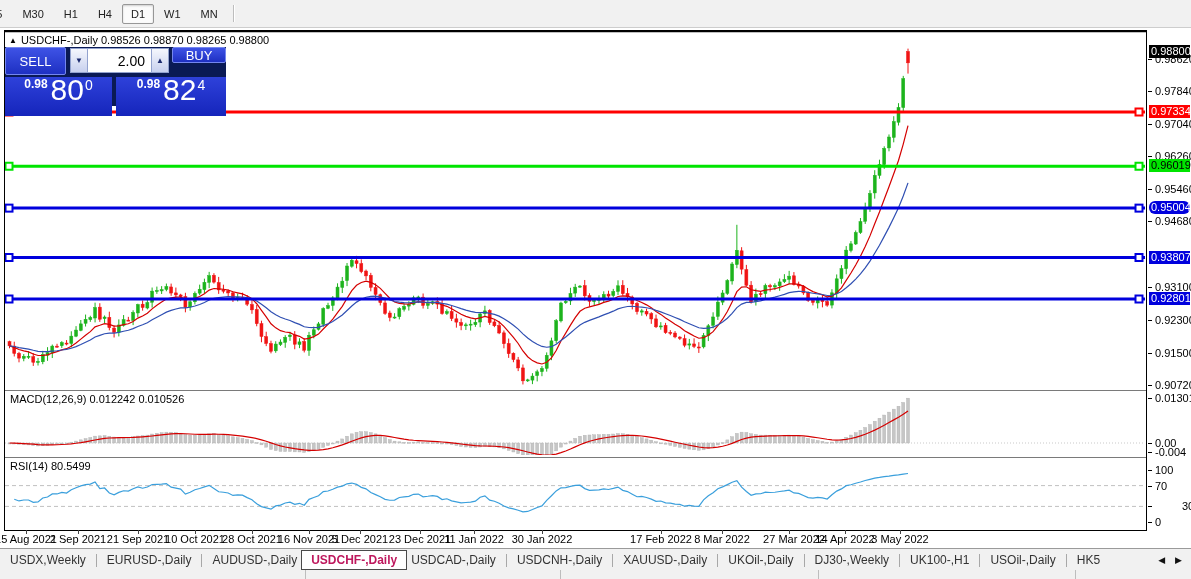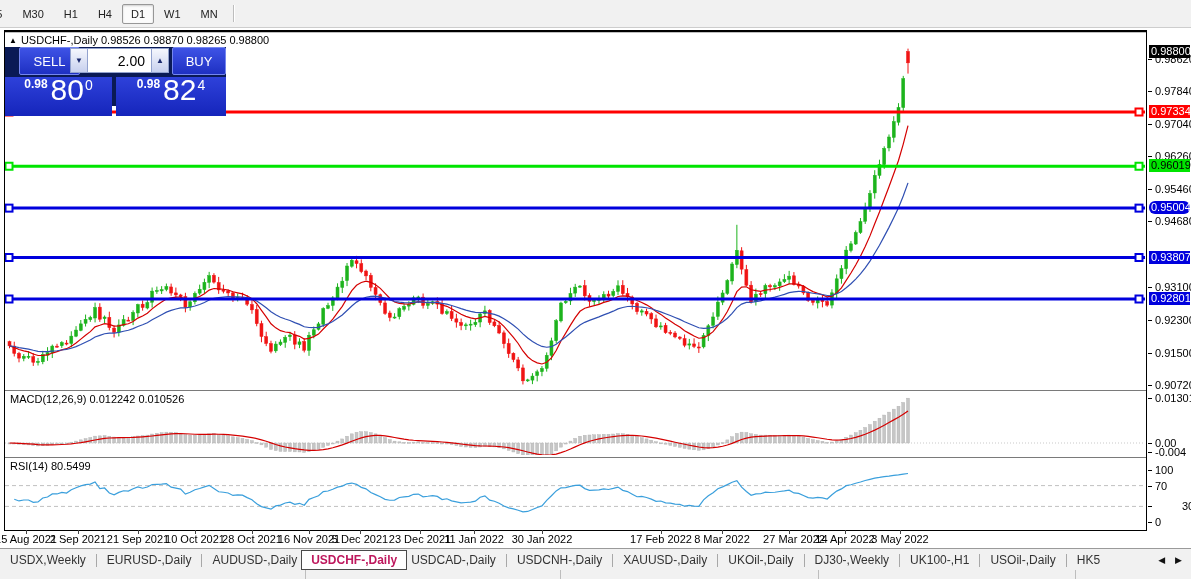--- a/index.html
+++ b/index.html
@@ -26,22 +26,22 @@
   #axis{position:absolute;left:1148px;top:30px;width:43px;height:501px;font-size:11px;color:#000;}
   .axis-label{position:absolute;left:7px;height:13px;line-height:13px;white-space:nowrap;}
   .axis-tick{position:absolute;left:0;width:4px;height:1px;background:#000;}
   .axis-box{position:absolute;left:1px;right:1px;padding:0 2px;height:13px;line-height:13px;
             font-size:11px;white-space:nowrap;z-index:4;}
 
   
   #widget{position:absolute;left:5px;top:47px;width:221px;height:59px;background:#0a1a55;z-index:6;}
   .tbtn{position:absolute;display:flex;align-items:center;justify-content:center;color:#fff;font-size:13px;
         background:linear-gradient(#3e53e6,#1e30c2);border:1px solid #7486ef;border-radius:2px;box-sizing:border-box;cursor:pointer;}
-  #sell-btn{left:14px;top:0;width:61px;height:28px;}
-  #buy-btn{left:167px;top:0;width:54px;height:28px;}
+  #sell-btn{left:0;top:0;width:61px;height:28px;}
+  #buy-btn{left:167px;top:0;width:54px;height:16px;}
   .spin{position:absolute;top:1px;width:18px;height:25px;background:linear-gradient(#f5f7fd,#c7d0ee);
         border:1px solid #92a2ce;color:#1b2a6e;font-size:8px;display:flex;align-items:center;justify-content:center;
         box-sizing:border-box;cursor:pointer;}
   #vol-down{left:65px;}
   #vol-up{left:146px;}
   #vol{position:absolute;left:83px;top:1px;width:63px;height:25px;border:1px solid #92a2ce;border-left:none;border-right:none;
        background:#fff;font-size:14px;text-align:right;padding:0 6px;box-sizing:border-box;font-family:"Liberation Sans",sans-serif;}
   .price-panel{position:absolute;top:30px;height:39px;background:linear-gradient(#2e41da,#1525bb);color:#fff;
                display:flex;align-items:flex-start;justify-content:center;box-sizing:border-box;padding-bottom:15px;}
   #bid-panel{left:0;width:107px;}

